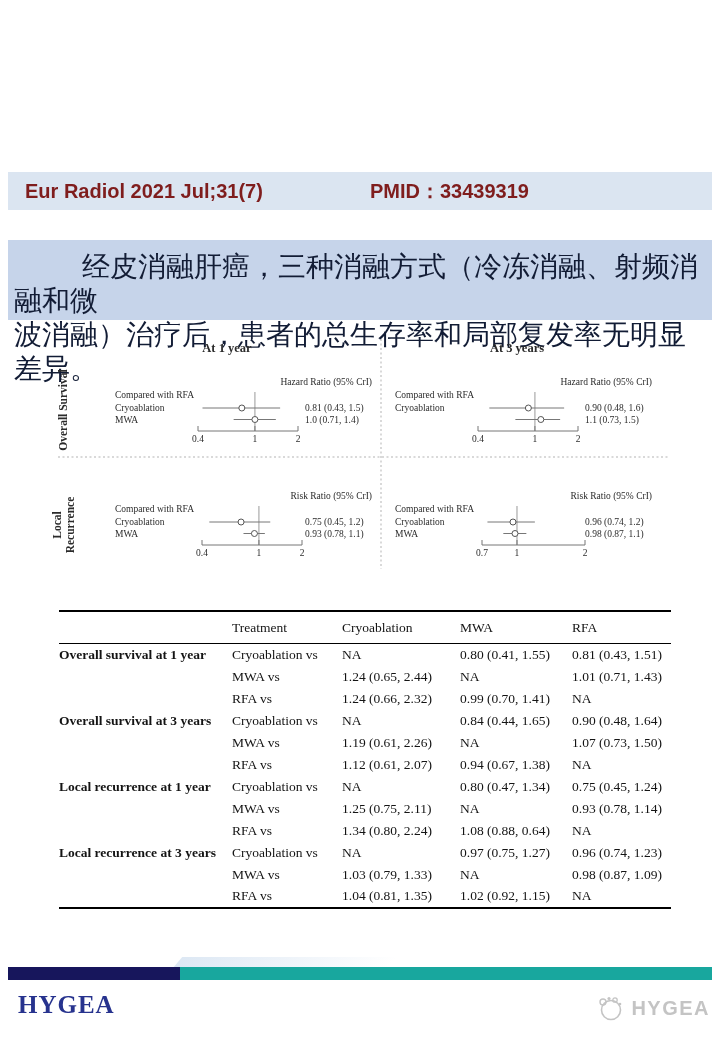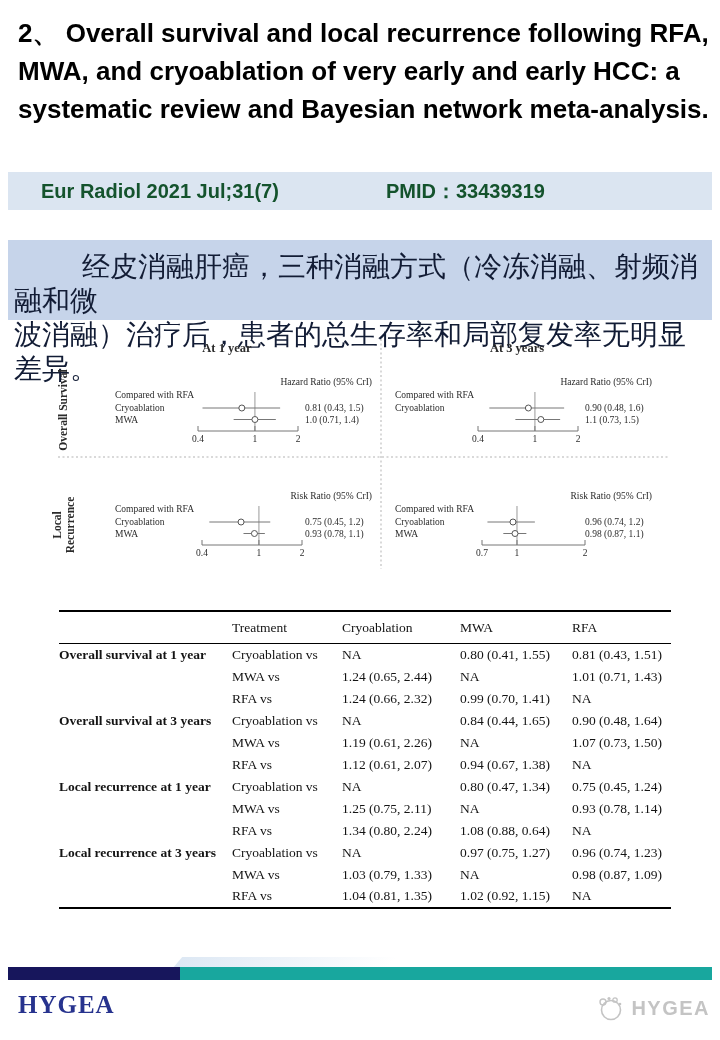--- a/index.html
+++ b/index.html
@@ -18,21 +18,21 @@
 
   .title{
     position:absolute;left:8px;top:14px;width:706px;
     padding-left:10px;
     font-size:26px;font-weight:bold;line-height:38px;color:#000;
   }
   .journal-bar{
     position:absolute;left:8px;top:172px;width:704px;height:38px;
     background:var(--journal_bar_bg);
     display:flex;align-items:center;
-    font-size:20px;font-weight:600;color:#14532d;padding-left:16px;
+    font-size:20px;font-weight:600;color:#7f1d1d;
   }
   .journal-bar .citation{padding-left:17px;width:362px;}
   .summary-box{
     position:absolute;left:8px;top:240px;width:704px;height:80px;
     background:var(--summary_bg);
     color:var(--summary_text);
     font-size:28px;line-height:34px;
     padding:10px 6px 0 6px;
   }
   .summary-box .l1{text-indent:68px;}
@@ -74,21 +74,20 @@
     display:flex;align-items:center;gap:6px;
     color:var(--watermark);
     font-size:20px;letter-spacing:1.5px;font-weight:600;
   }
 </style>
 </head>
 <body>
 
 <div class="slide">
 
-  <div class="title">2、 Overall survival and local recurrence following RFA, MWA, and cryoablation of very early and early HCC: a systematic review and Bayesian network meta-analysis.</div>
 
   <div class="journal-bar">
     <span class="citation">Eur Radiol 2021 Jul;31(7)</span>
     <span class="pmid">PMID：33439319</span>
   </div>
 
   <div class="summary-box">
     <div class="l1">经皮消融肝癌，三种消融方式（冷冻消融、射频消融和微</div>
     <div class="l2">波消融）治疗后，患者的总生存率和局部复发率无明显差异。</div>
   </div>

